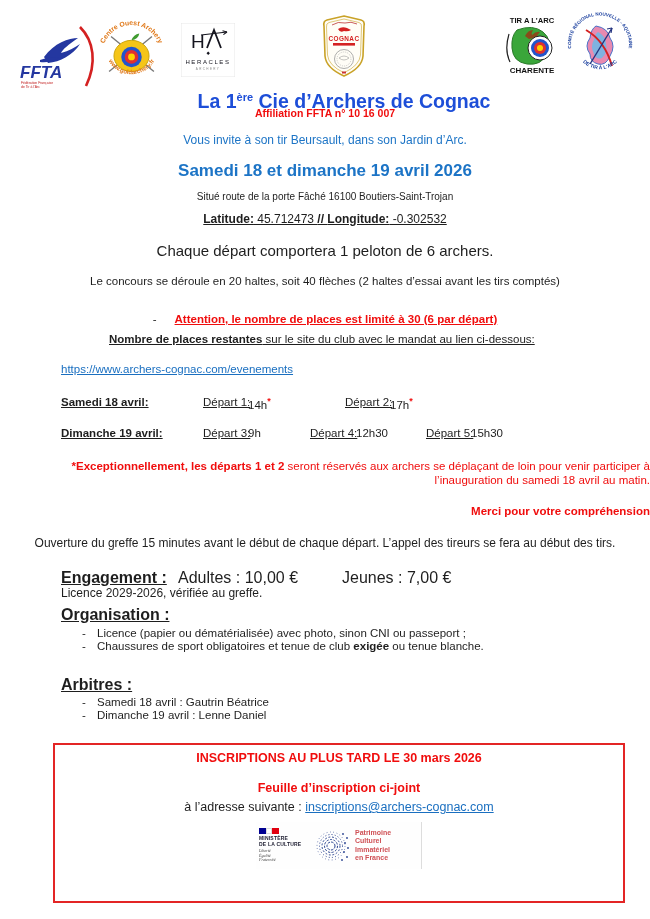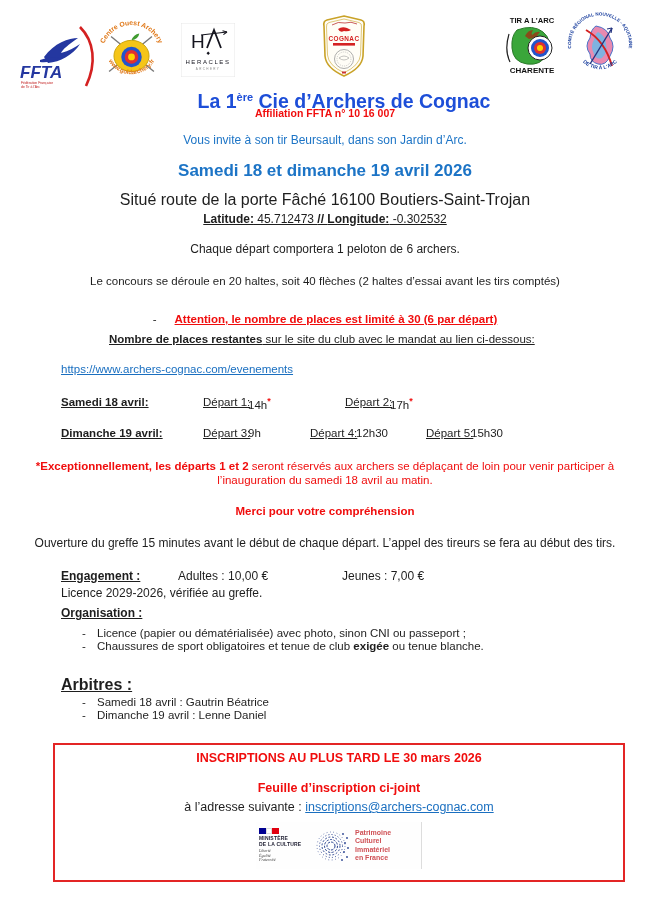--- a/index.html
+++ b/index.html
@@ -6,35 +6,35 @@
   body { background:#888; display:flex; justify-content:center; }
   .page {
     position:relative; width:650px; height:919px; background:#fff;
     font-family:"Liberation Sans","DejaVu Sans",sans-serif; color:#1e1e1e;
     font-size:11.5px; overflow:hidden;
   }
   .abs { position:absolute; }
   .c { left:0; right:0; text-align:center; }
   .b { font-weight:bold; }
   .u { text-decoration:underline; }
-  .red { color:#f00d0d; }
+  .red { color:#f00d0d;text-align:right; }
   .title-line { font-size:19.5px; font-weight:bold; color:#1d4ed8;margin-left:38px; }
   .title-line sup { font-size:11px; vertical-align:super; }
   .affil { font-size:10.5px; font-weight:bold; color:#f00d0d; }
   .invite { font-size:12px; color:#1c74c6; }
   .dates-h { font-size:17px; font-weight:bold; color:#1c74c6; }
   .body-t { font-size:11.5px; }
   a.link { color:#1a6fc0; text-decoration:underline; cursor:pointer; }
   .star { color:#f00d0d; font-size:9px; vertical-align:super; font-weight:bold; }
   .sched-lab { text-decoration:underline; }
   .dashrow span.dash { display:inline-block; margin-right:18px; }
   .bullet-dash { position:absolute; left:82px; }
   .bullet-text { position:absolute; left:97px; }
   .redbox {
-    position:absolute; left:53px; top:743px; width:572px; height:139px;
+    position:absolute; left:53px; top:743px; width:572px; height:160px;
     border:2px solid #e32525; background:#fff;
   }
   .box-l1 { font-size:12.5px; font-weight:bold; color:#f00d0d; }
   .box-l2 { font-size:12.5px; font-weight:bold; color:#f00d0d; }
   .box-l3 { font-size:12.5px; }
   .ministry {
     position:absolute; left:50%; transform:translateX(-50%); top:77px;
     width:166px; height:47px; display:flex; align-items:center;
     background:#fefefe; border-right:1px solid #ddd; padding:2px 3px;
   }
@@ -150,26 +150,26 @@
   </div>
 
   <div class="abs c title-line" style="top:90px;">
     <span>La 1</span><sup>ère</sup><span> Cie d’Archers de Cognac</span>
   </div>
   <div class="abs c affil" style="top:107px;">Affiliation FFTA n° 10 16 007</div>
 
   <div class="abs c invite" style="top:133px;">Vous invite à son tir Beursault, dans son Jardin d’Arc.</div>
   <div class="abs c dates-h" style="top:161px;">Samedi 18 et dimanche 19 avril 2026</div>
 
-  <div class="abs c body-t" style="top:191px; font-size:16px;">Situé route de la porte Fâché 16100 Boutiers-Saint-Trojan</div>
+  <div class="abs c body-t" style="top:191px; font-size:10px;">Situé route de la porte Fâché 16100 Boutiers-Saint-Trojan</div>
   <div class="abs c body-t" style="top:212px; font-size:12px;">
     <span class="u"><span class="b">Latitude:</span><span> 45.712473 </span><span class="b">// </span><span class="b">Longitude:</span><span> -0.302532</span></span>
   </div>
 
-  <div class="abs c body-t" style="top:242px; font-size:12px;">Chaque départ comportera 1 peloton de 6 archers.</div>
+  <div class="abs c body-t" style="top:242px; font-size:15px;">Chaque départ comportera 1 peloton de 6 archers.</div>
   <div class="abs c body-t" style="top:275px;">Le concours se déroule en 20 haltes, soit 40 flèches (2 haltes d’essai avant les tirs comptés)</div>
 
   <div class="abs c dashrow" style="top:313px;">
     <span class="dash">-</span><span class="red b u">Attention, le nombre de places est limité à 30 (6 par départ)</span>
   </div>
   <div class="abs" style="top:333px; left:61px;margin-left:48px;">
     <span class="u"><span class="b">Nombre de places restantes</span><span> sur le site du club avec le mandat au lien ci-dessous:</span></span>
   </div>
   <a class="abs link" style="top:363px; left:61px;">https://www.archers-cognac.com/evenements</a>
 
@@ -191,28 +191,28 @@
   </div>
 
   <div class="abs c red" style="top:459px; line-height:14px;">
     <div><span class="b">*Exceptionnellement, les départs 1 et 2</span><span> seront réservés aux archers se déplaçant de loin pour venir participer à</span></div>
     <div>l’inauguration du samedi 18 avril au matin.</div>
   </div>
   <div class="abs c red b" style="top:505px;">Merci pour votre compréhension</div>
 
   <div class="abs c" style="top:536px; font-size:12px;">Ouverture du greffe 15 minutes avant le début de chaque départ. L’appel des tireurs se fera au début des tirs.</div>
 
-  <div class="abs" style="top:569px; left:0; right:0; height:14px; font-size:12px;">
+  <div class="abs" style="top:569px; left:0; right:0; height:14px; font-size:16px;">
     <span class="abs b u" style="left:61px;">Engagement :</span>
     <span class="abs" style="left:178px;">Adultes : 10,00 €</span>
     <span class="abs" style="left:342px;">Jeunes : 7,00 €</span>
   </div>
   <div class="abs" style="top:586px; left:61px; font-size:12px;">Licence 2029-2026, vérifiée au greffe.</div>
 
-  <div class="abs b u" style="top:606px; left:61px; font-size:12px;text-decoration:underline;">Organisation :</div>
+  <div class="abs b u" style="top:606px; left:61px; font-size:16px;text-decoration:underline;">Organisation :</div>
   <div>
     <span class="abs bullet-dash" style="top:627px;">-</span>
     <span class="abs bullet-text" style="top:627px;">Licence (papier ou dématérialisée) avec photo, sinon CNI ou passeport ;</span>
     <span class="abs bullet-dash" style="top:640px;">-</span>
     <span class="abs bullet-text" style="top:640px;"><span>Chaussures de sport obligatoires et tenue de club </span><span class="b">exigée</span><span> ou tenue blanche.</span></span>
   </div>
 
   <div class="abs b u" style="top:676px; left:61px; font-size:16px;">Arbitres :</div>
   <div>
     <span class="abs bullet-dash" style="top:696px;">-</span>

